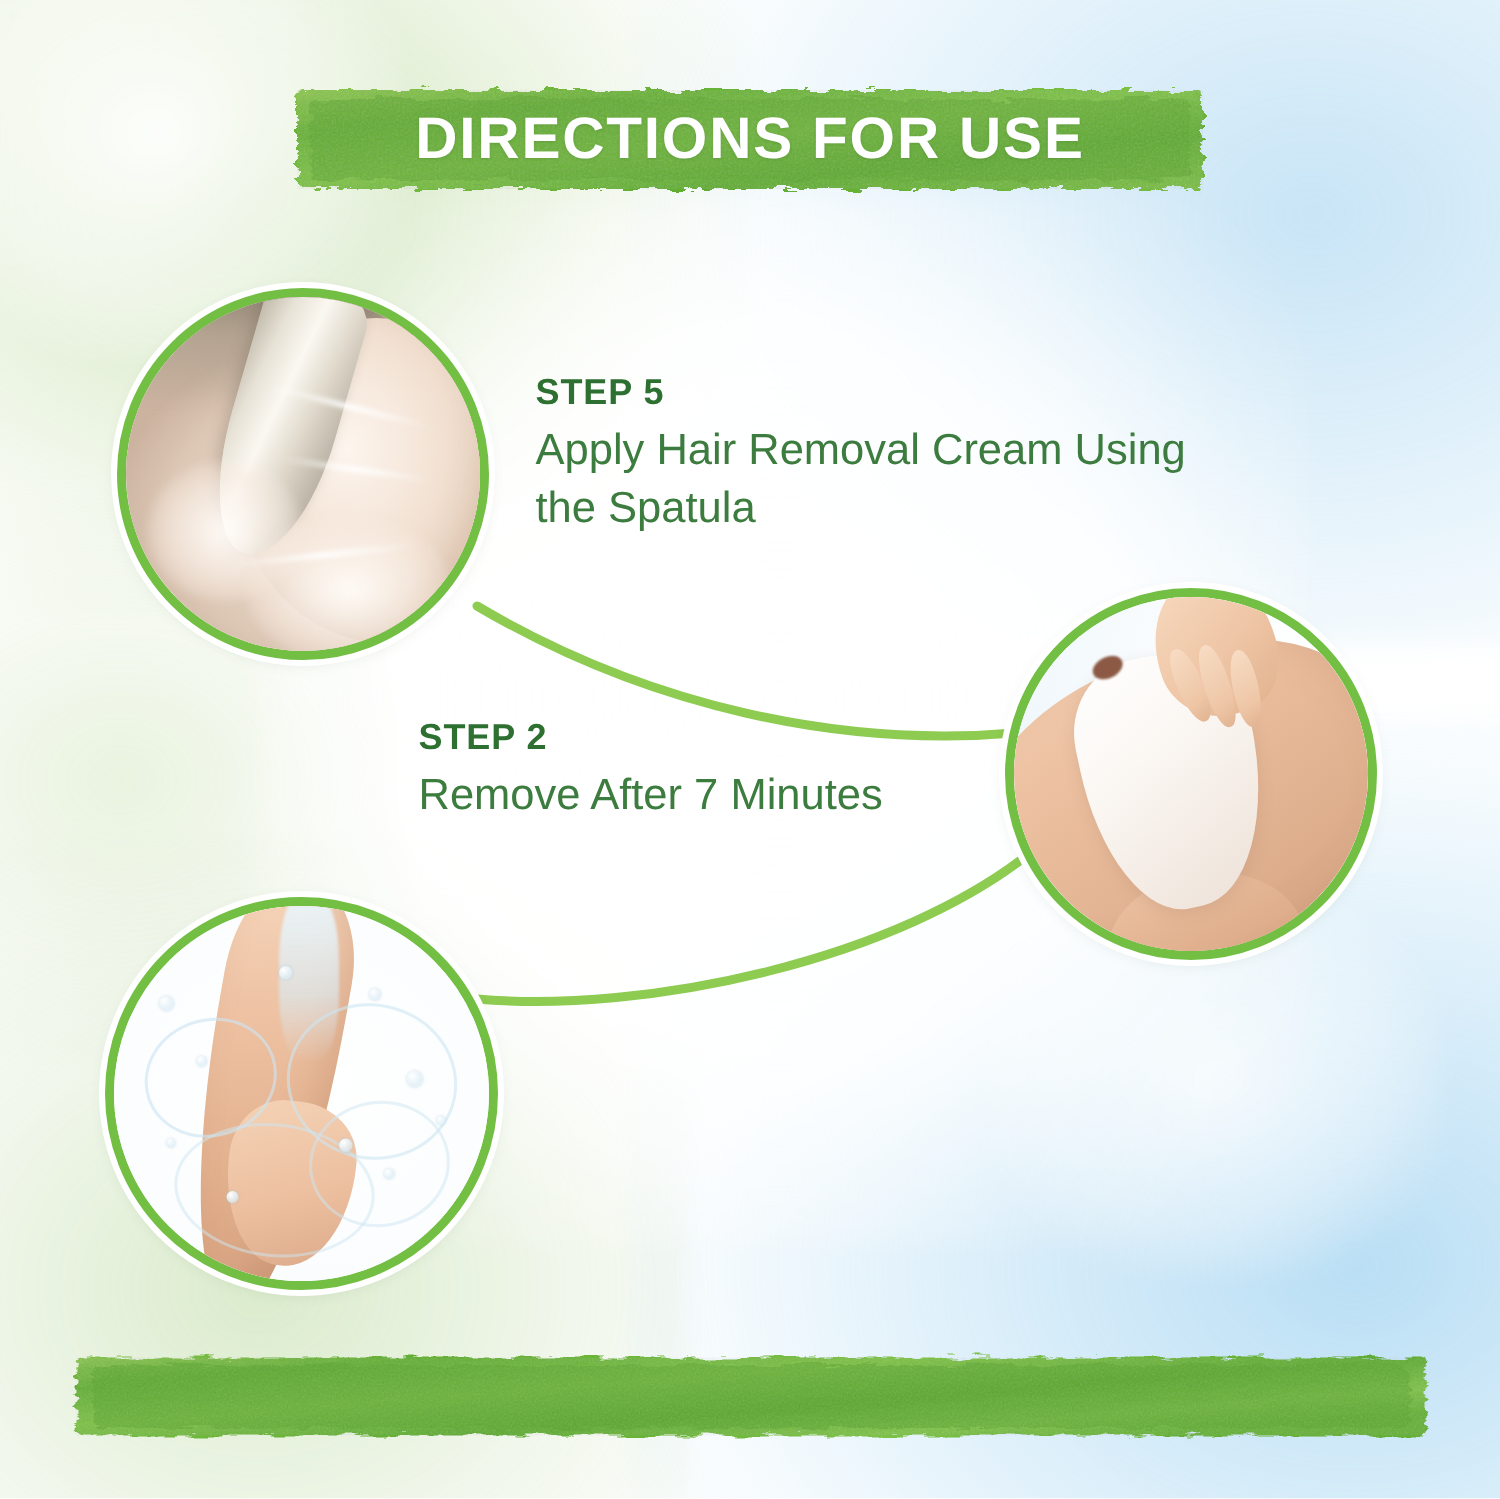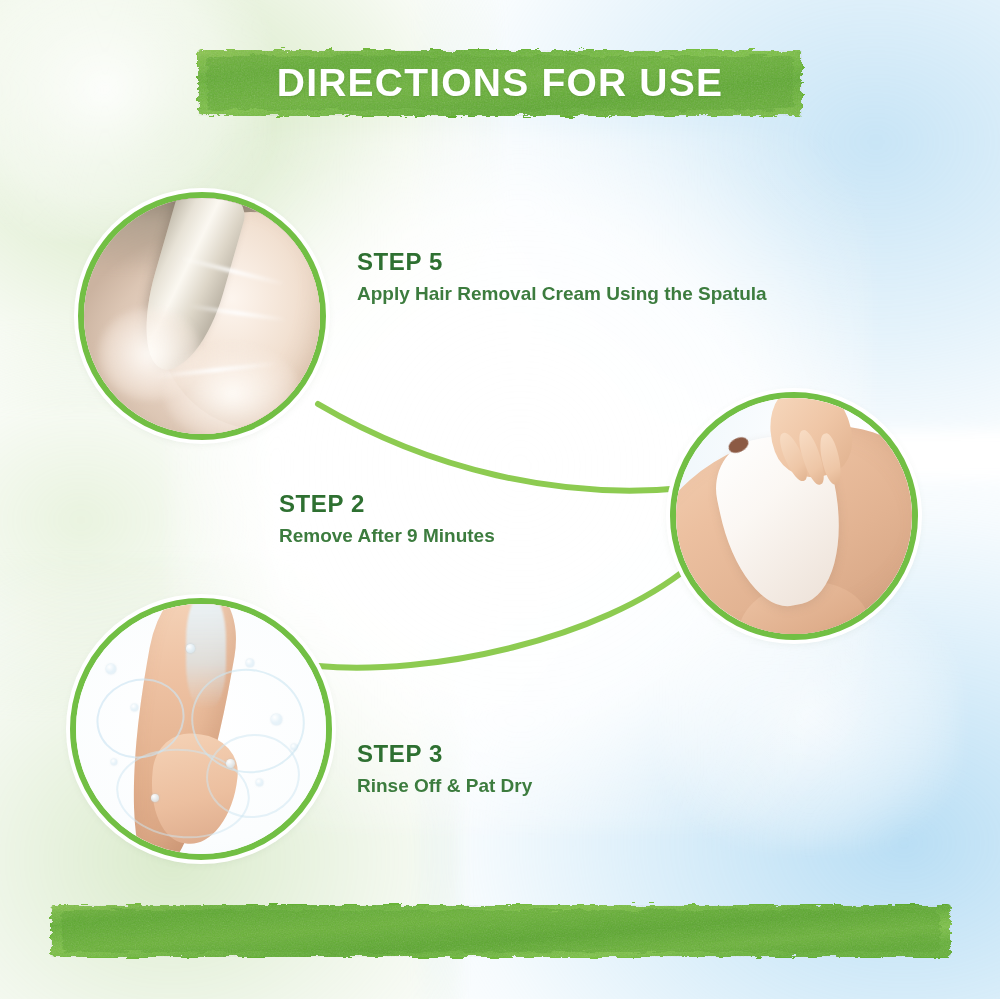--- a/index.html
+++ b/index.html
@@ -60,21 +60,21 @@
   }
 
   
   #connectors{position:absolute;left:0;top:0;width:1000px;height:999px;}
 
   
   .ribbon{position:absolute;display:flex;align-items:center;justify-content:center;}
   .ribbon .paint{position:absolute;left:0;top:0;width:100%;height:100%;}
   .ribbon .label{position:relative;z-index:3;color:#ffffff;text-align:center;white-space:nowrap;}
 
-  #header-banner{left:193px;top:44px;width:614px;height:78px;}
+  #header-banner{left:193px;top:54px;width:614px;height:78px;}
   #header-banner .label{
     font-size:39px;font-weight:bold;letter-spacing:1.2px;
     text-shadow:0 1px 2px rgba(60,110,40,.28);
   }
 
   #footer-banner{left:46px;top:900px;width:910px;height:62px;}
   #footer-banner .label{
     font-size:27px;font-weight:bold;letter-spacing:.1px;
     text-shadow:0 1px 2px rgba(60,110,40,.26);
   }
@@ -205,24 +205,24 @@
     filter:blur(1px);
   }
 
   
   .step{position:absolute;z-index:5;}
   .step .num{
     color:#2E7031;font-weight:bold;font-size:24px;letter-spacing:.6px;
     margin:0 0 5px 0;
   }
   .step .desc{
-    color:#3C7C3E;font-size:19px;line-height:1.34;margin:0;font-weight:700;
+    color:#3C7C3E;font-size:29px;line-height:1.34;margin:0;font-weight:400;
   }
   #step-1{left:357px;top:248px;width:480px;}
-  #step-2{left:279px;top:490px;width:420px;}
+  #step-2{left:279px;top:478px;width:420px;}
   #step-3{left:357px;top:740px;width:400px;}
 </style>
 </head>
 <body>
 
 <div id="stage">
 
   <div class="wash wash-tl"></div>
   <div class="wash wash-tl2"></div>
   <div class="wash wash-tr"></div>
@@ -301,21 +301,21 @@
       <div class="hand"></div>
       <div class="finger" style="left:46%;top:14%;width:7%;height:22%;transform:rotate(-24deg);"></div>
       <div class="finger" style="left:54%;top:13%;width:7%;height:24%;transform:rotate(-18deg);"></div>
       <div class="finger" style="left:62%;top:15%;width:7%;height:22%;transform:rotate(-12deg);"></div>
       <div class="gap"></div>
     </div>
   </div>
 
   <div class="step" id="step-2">
     <p class="num">STEP 2</p>
-    <p class="desc">Remove After 9 Minutes</p>
+    <p class="desc">Remove After 7 Minutes</p>
   </div>
 
   <div class="circle" id="circle-step3">
     <div class="photo ph3">
       <div class="arm"></div>
       <div class="hand2"></div>
       <div class="stream"></div>
 
       <div class="splash" style="left:8%;top:30%;width:34%;height:30%;transform:rotate(-18deg);opacity:.75;"></div>
       <div class="splash" style="left:46%;top:26%;width:44%;height:40%;transform:rotate(12deg);opacity:.7;"></div>
@@ -328,24 +328,20 @@
       <div class="drop" style="left:78%;top:44%;width:11px;height:11px;"></div>
       <div class="drop" style="left:60%;top:62%;width:9px;height:9px;"></div>
       <div class="drop" style="left:30%;top:76%;width:8px;height:8px;"></div>
       <div class="drop" style="left:14%;top:62%;width:6px;height:6px;"></div>
       <div class="drop" style="left:72%;top:70%;width:7px;height:7px;"></div>
       <div class="drop" style="left:44%;top:16%;width:9px;height:9px;"></div>
       <div class="drop" style="left:86%;top:56%;width:6px;height:6px;"></div>
     </div>
   </div>
 
-  <div class="step" id="step-3">
-    <p class="num">STEP 3</p>
-    <p class="desc">Rinse Off &amp; Pat Dry</p>
-  </div>
 
   <div class="ribbon" id="footer-banner">
     <svg class="paint" viewBox="0 0 910 62" preserveAspectRatio="none">
       <defs>
         <linearGradient id="fbg" x1="0" y1="0" x2="1" y2="0.7">
           <stop offset="0%" stop-color="#85C34A"></stop>
           <stop offset="18%" stop-color="#61AE32"></stop>
           <stop offset="42%" stop-color="#7BC143"></stop>
           <stop offset="66%" stop-color="#5CAA2F"></stop>
           <stop offset="86%" stop-color="#7CC245"></stop>

